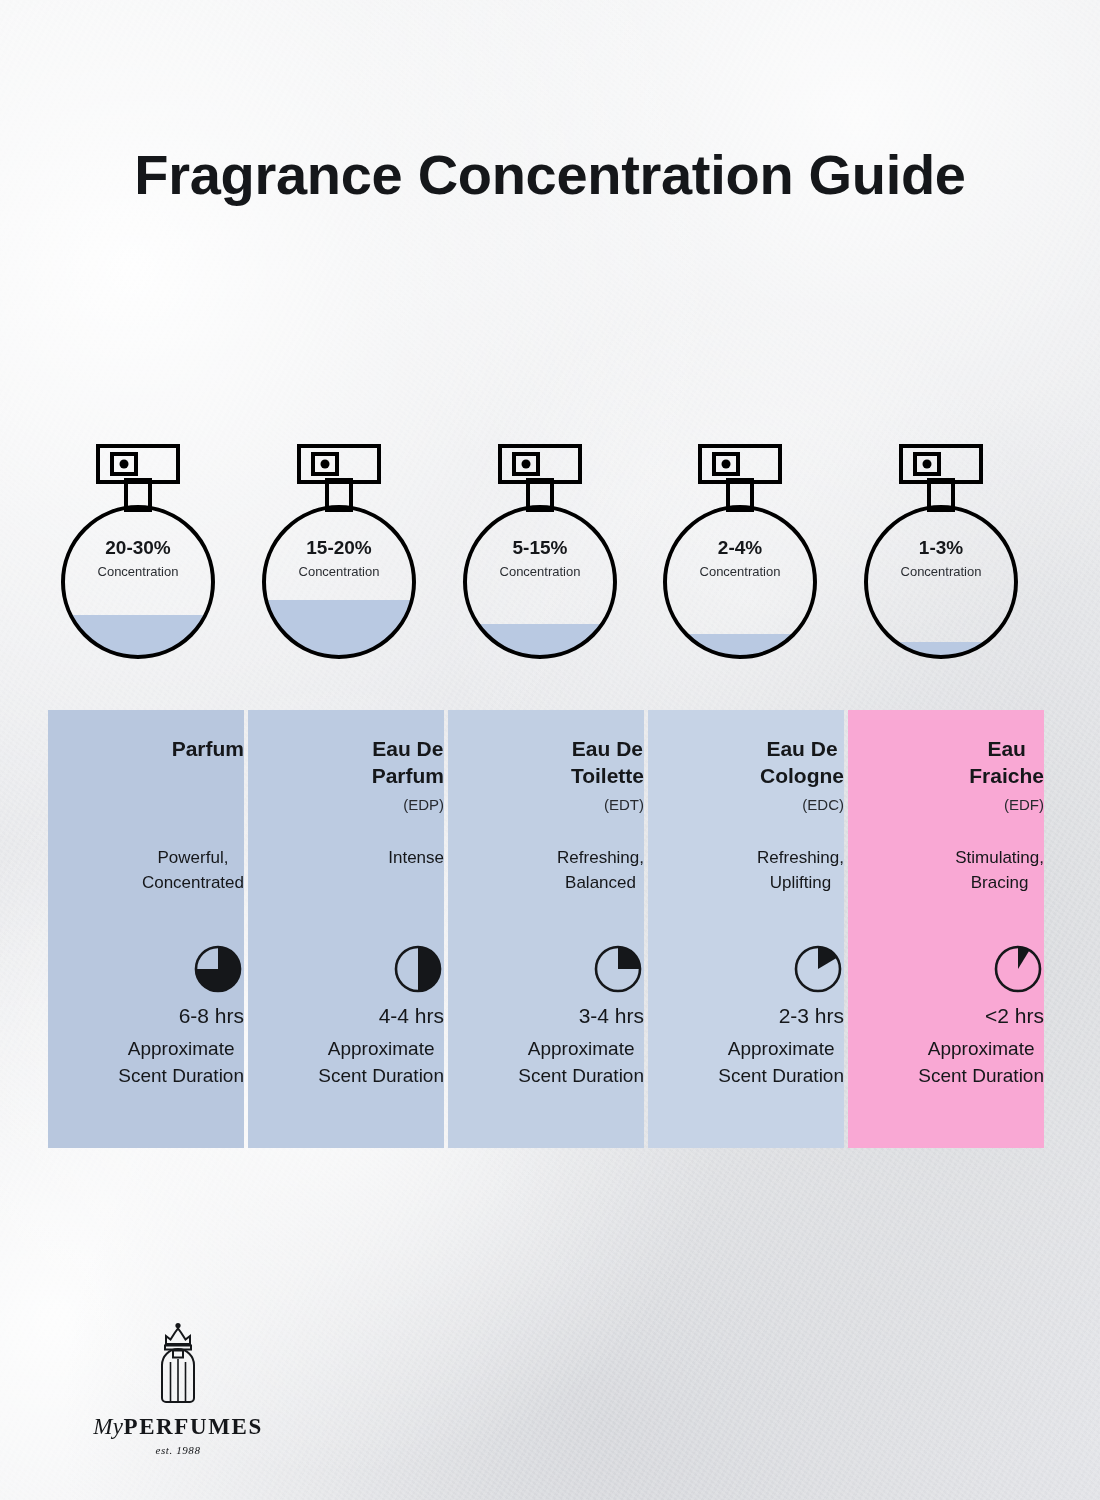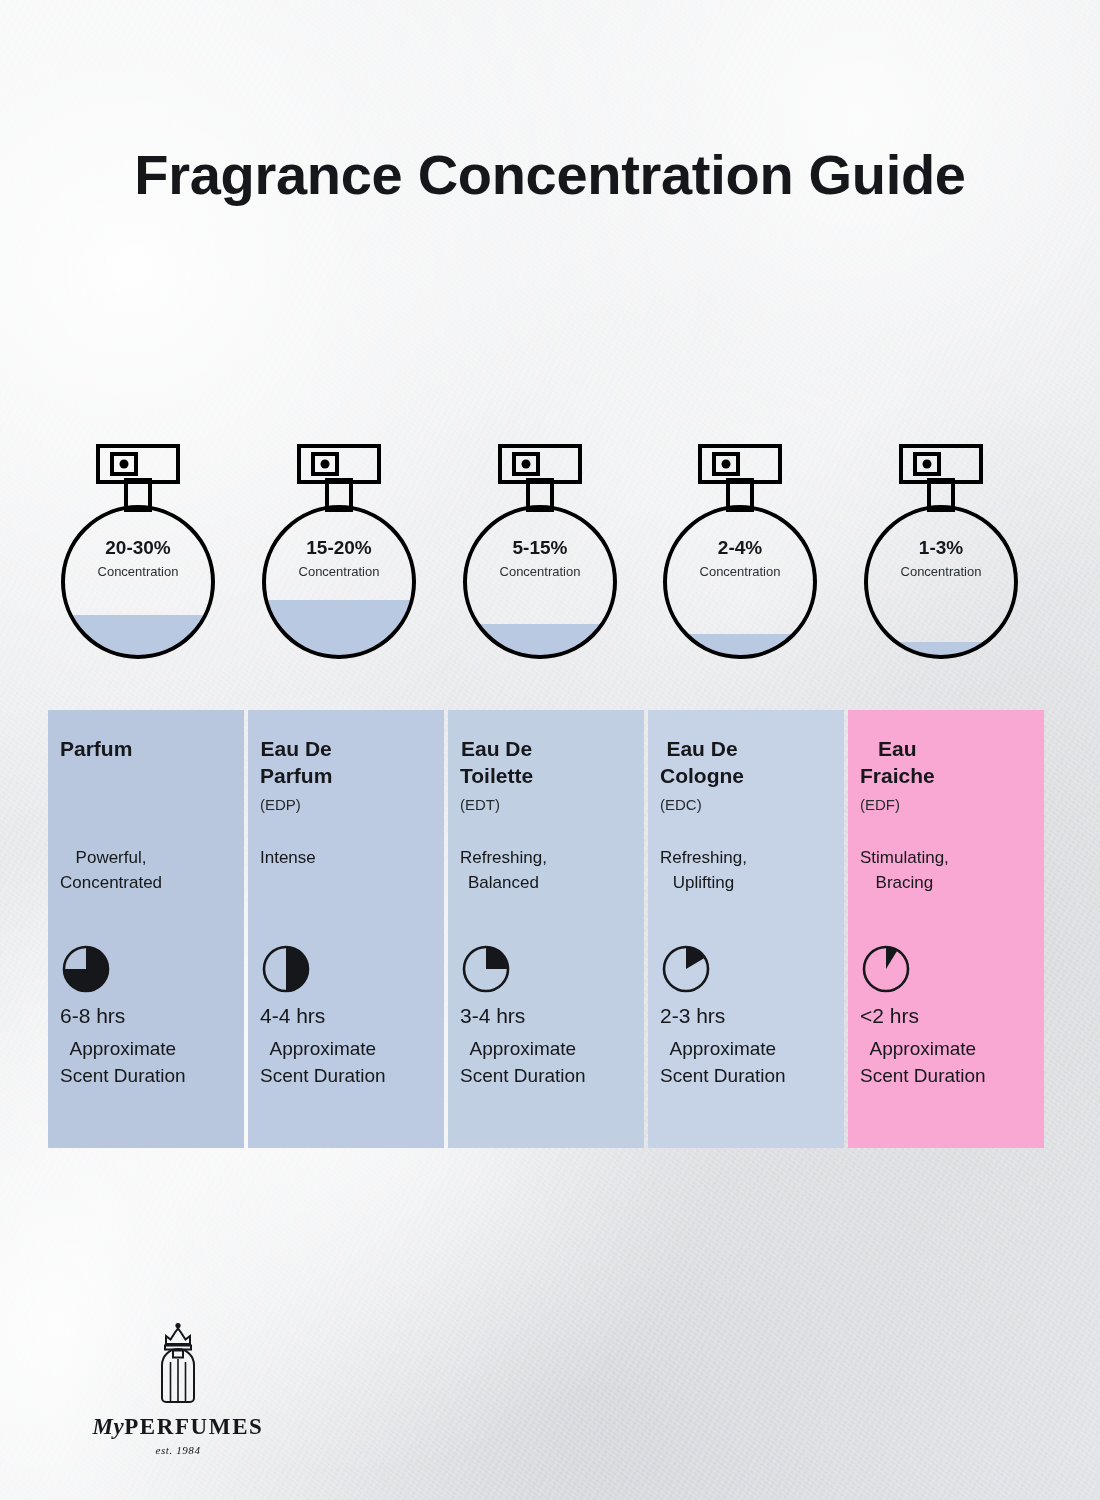--- a/index.html
+++ b/index.html
@@ -93,25 +93,25 @@
     top: 710px;
     left: 48px;
     width: 1004px;
     height: 438px;
     display: flex;
     gap: 4px;
   }
   .card {
     width: 196px;
     height: 438px;
-    padding: 0 12px;
+    padding: 0 0;
     box-sizing: border-box;
     display: flex;
     flex-direction: column;
-    align-items: flex-start;
+    align-items: flex-end;
     color: #15171a;
   }
   .c0 { background: #b8c7de; }
   .c1 { background: #bccbe1; }
   .c2 { background: #c1cfe3; }
   .c3 { background: #c6d3e6; }
   .c4 { background: #f9a8d4; }
 
   .card-name {
     margin-top: 26px;
@@ -167,21 +167,21 @@
   .brand-mark { display: block; margin: 0 auto; }
   .brand-name {
     margin-top: 6px;
     font-size: 23px;
     letter-spacing: 0.5px;
     color: #15171a;
     font-family: "Liberation Serif", serif;
   }
   .brand-name .my {
     font-style: italic;
-    font-weight: bold;
+    font-weight: normal;
   }
   .brand-name .pf {
     font-weight: bold;
     letter-spacing: 1.6px;
     text-align: right;
   }
   .brand-est {
     margin-top: 4px;
     font-size: 11px;
     font-style: italic;
@@ -388,16 +388,16 @@
       <rect x="31" y="28.5" width="10" height="7" fill="none" stroke="#15171a" stroke-width="2"></rect>
 
       <path d="M20 43 A16 16 0 0 1 52 43 L52 76 A4 4 0 0 1 48 80 L24 80 A4 4 0 0 1 20 76 Z" fill="none" stroke="#15171a" stroke-width="2"></path>
       <line x1="28.5" y1="40" x2="28.5" y2="80" stroke="#15171a" stroke-width="1.6"></line>
       <line x1="36" y1="37" x2="36" y2="80" stroke="#15171a" stroke-width="1.6"></line>
       <line x1="43.5" y1="40" x2="43.5" y2="80" stroke="#15171a" stroke-width="1.6"></line>
     </svg>
     <div class="brand-name">
       <span class="my">My</span><span class="pf">PERFUMES</span>
     </div>
-    <div class="brand-est">est. 1984</div>
+    <div class="brand-est">est. 1988</div>
   </div>
 
 </div>
 
 </body></html>

